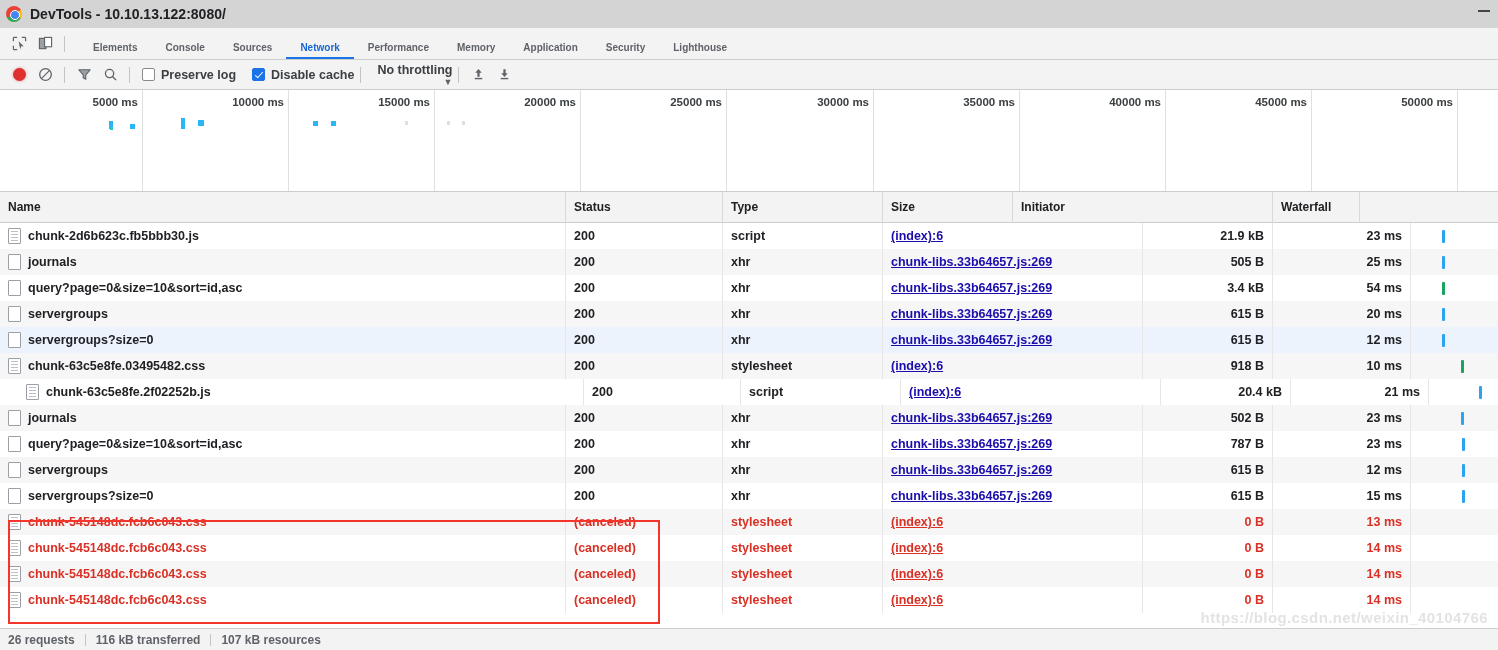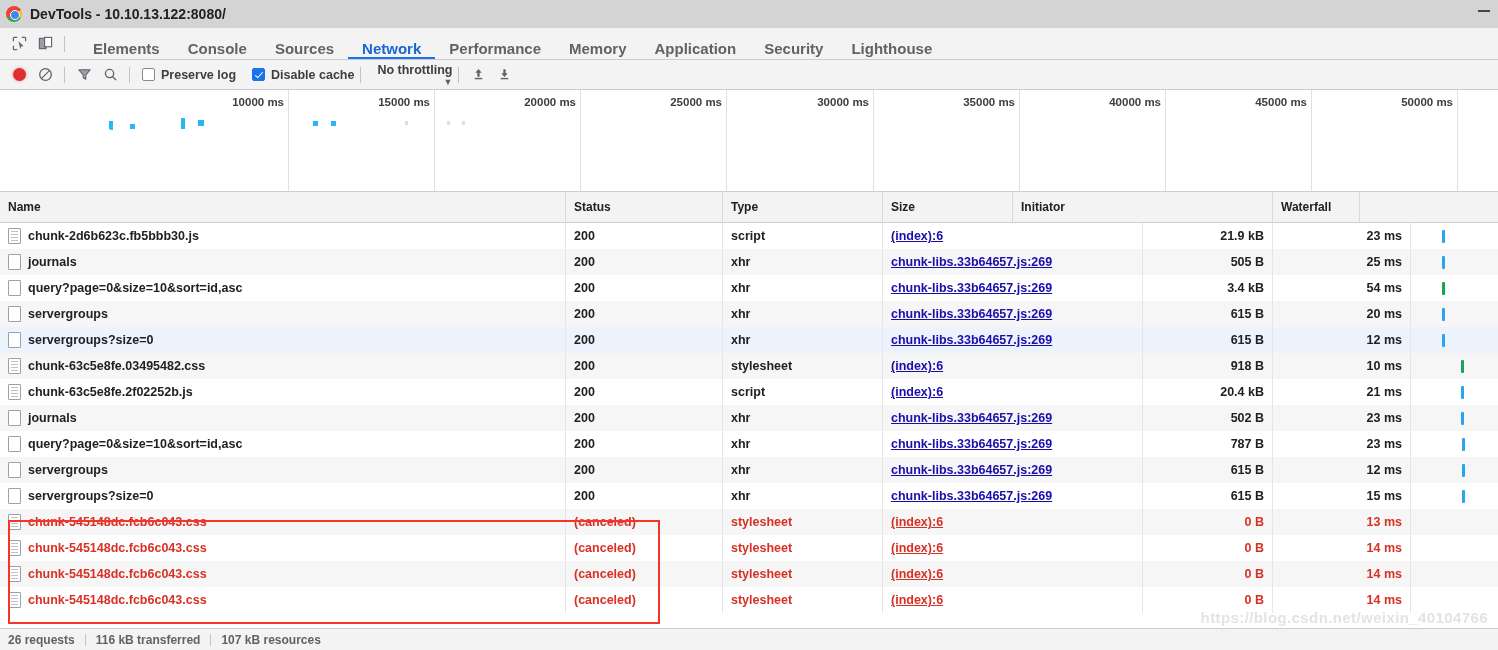--- a/index.html
+++ b/index.html
@@ -43,22 +43,22 @@
   }
   .tool-icons { display: flex; align-items: center; padding-left: 6px; }
   .ticon {
     width: 26px; height: 26px; display: flex;
     align-items: center; justify-content: center;
     cursor: pointer;
   }
   .vsep { width: 1px; height: 16px; background: #c4c4c4; align-self: center; margin: 0 6px; }
   .tabs { display: flex; align-items: stretch; margin-left: 8px; }
   .tab {
-    padding: 12px 14px; display: flex; align-items: flex-start;
-    color: #5f6368; font-size: 15px; cursor: pointer;
+    padding: 4px 14px; display: flex; align-items: flex-end;
+    color: #5f6368; font-size: 10px; cursor: pointer;
     border-bottom: 2px solid transparent; white-space: nowrap;
   }
   .tab.active { color: #1967d2; border-bottom-color: #1a73e8; }
 
   
   .nettoolbar {
     height: 30px; background: #f3f3f3;
     border-bottom: 1px solid #cdcdcd;
     display: flex; align-items: center; padding-left: 6px;
   }
@@ -271,20 +271,23 @@
     </div>
     <div class="ticon">
       <svg width="15" height="15" viewBox="0 0 16 16">
         <path d="M8 10.6l-3.4-4h2.2V2.4h2.4v4.2h2.2z" fill="#5f6368"></path>
         <rect x="4" y="11.6" width="8" height="1.5" fill="#5f6368"></rect>
       </svg>
     </div>
   </div>
 
   <div class="overview" id="overview-host">
+      <div class="tickcell" style="left: 0px; width: 143px;">
+        <div class="ticklabel">5000 ms</div>
+      </div>
       <div class="tickcell" style="left: 143px; width: 146px;">
         <div class="ticklabel">10000 ms</div>
       </div>
       <div class="tickcell" style="left: 289px; width: 146px;">
         <div class="ticklabel">15000 ms</div>
       </div>
       <div class="tickcell" style="left: 435px; width: 146px;">
         <div class="ticklabel">20000 ms</div>
       </div>
       <div class="tickcell" style="left: 581px; width: 146px;">
@@ -477,21 +480,21 @@
           <span>918 B</span>
         </div>
         <div class="td num" style="width: 138px;">
           <span>10 ms</span>
         </div>
         <div class="td wf">
           <div class="wfbar" style="left: 50px; background: rgb(26, 163, 90);"></div>
         </div>
       </div>
       <div class="trow">
-        <div class="td" style="width: 566px;">
+        <div class="td" style="width: 566px; margin-left: 18px;">
           <div class="fileicon doc"></div>
           <span>chunk-63c5e8fe.2f02252b.js</span>
         </div>
         <div class="td" style="width: 157px;">
           <span>200</span>
         </div>
         <div class="td" style="width: 160px;">
           <span>script</span>
         </div>
         <div class="td" style="width: 260px;">

